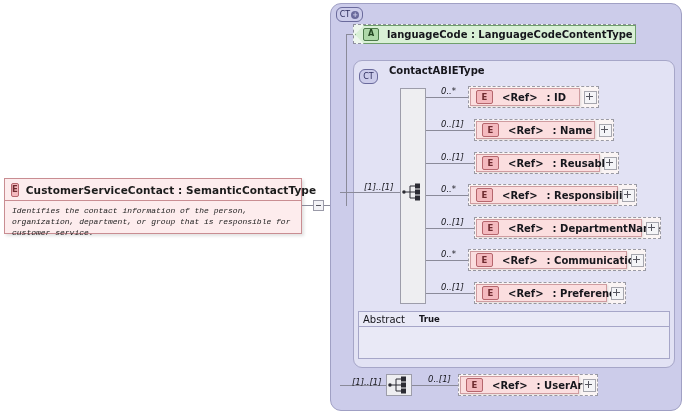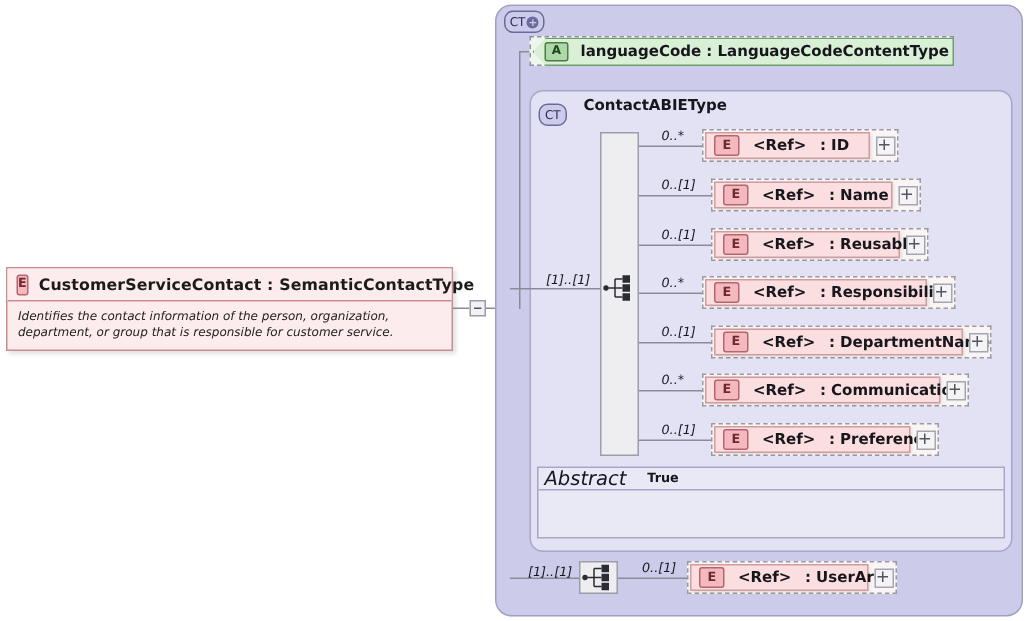--- a/index.html
+++ b/index.html
@@ -38,21 +38,21 @@
     width:17px;height:14px;
     background:#f4b9be;border:1px solid #b5666d;color:#6e2a2f;
     font-size:8.5px;
   }
   #root-el .title{
     font-size:10.5px;font-weight:bold;color:#1b1b1b;letter-spacing:.1px;
     white-space:nowrap;
   }
   #root-el .doc{
     padding:4px 7px 0 7px;
-    font-size:8px;font-style:italic;color:#222;line-height:11px;
+    font-size:8px;font-style:italic;color:#222;line-height:11px;font-family:Liberation Mono, monospace;
   }
 
   
   .conn{position:absolute;background:#8a8a99;}
   #conn-h1{left:302px;top:205px;width:11px;height:1px;}
   #conn-h2{left:324px;top:205px;width:12px;height:1px;}
   #minus-box{
     left:313px;top:200px;width:11px;height:11px;
     background:#f2f2f6;border:1px solid #9a9aa8;
   }
@@ -180,21 +180,21 @@
   
   #absbox{
     left:358px;top:311px;width:312px;height:48px;
     background:#e9e9f6;
     border:1px solid #a6a6c8;
   }
   #absbox .arow{
     height:14px;display:flex;align-items:center;gap:14px;
     padding-left:4px;border-bottom:1px solid #a6a6c8;
   }
-  #absbox .akey{font-size:13px;font-style:italic;color:#16161c;}
+  #absbox .akey{font-size:10px;color:#16161c;}
   #absbox .aval{font-size:8.5px;font-weight:bold;color:#16161c;}
   #absbox .atext{
     padding:3px 5px 0 4px;
     font-size:8px;font-style:italic;color:#16161c;line-height:10.5px;
   }
 
   
   #seq2{
     left:386px;top:374px;width:26px;height:22px;
     background:#eeeef1;border:1px solid #9d9daa;

